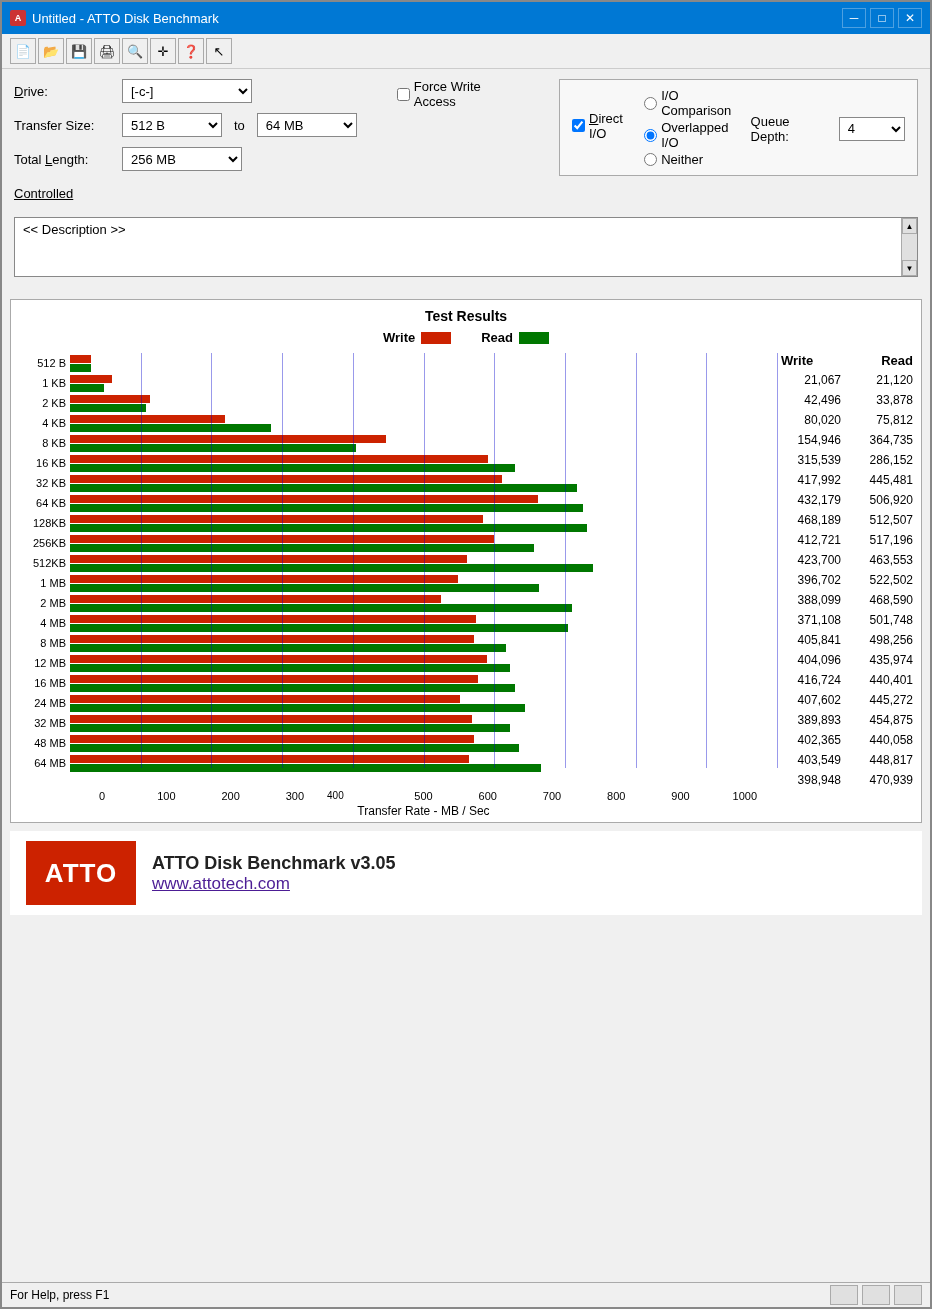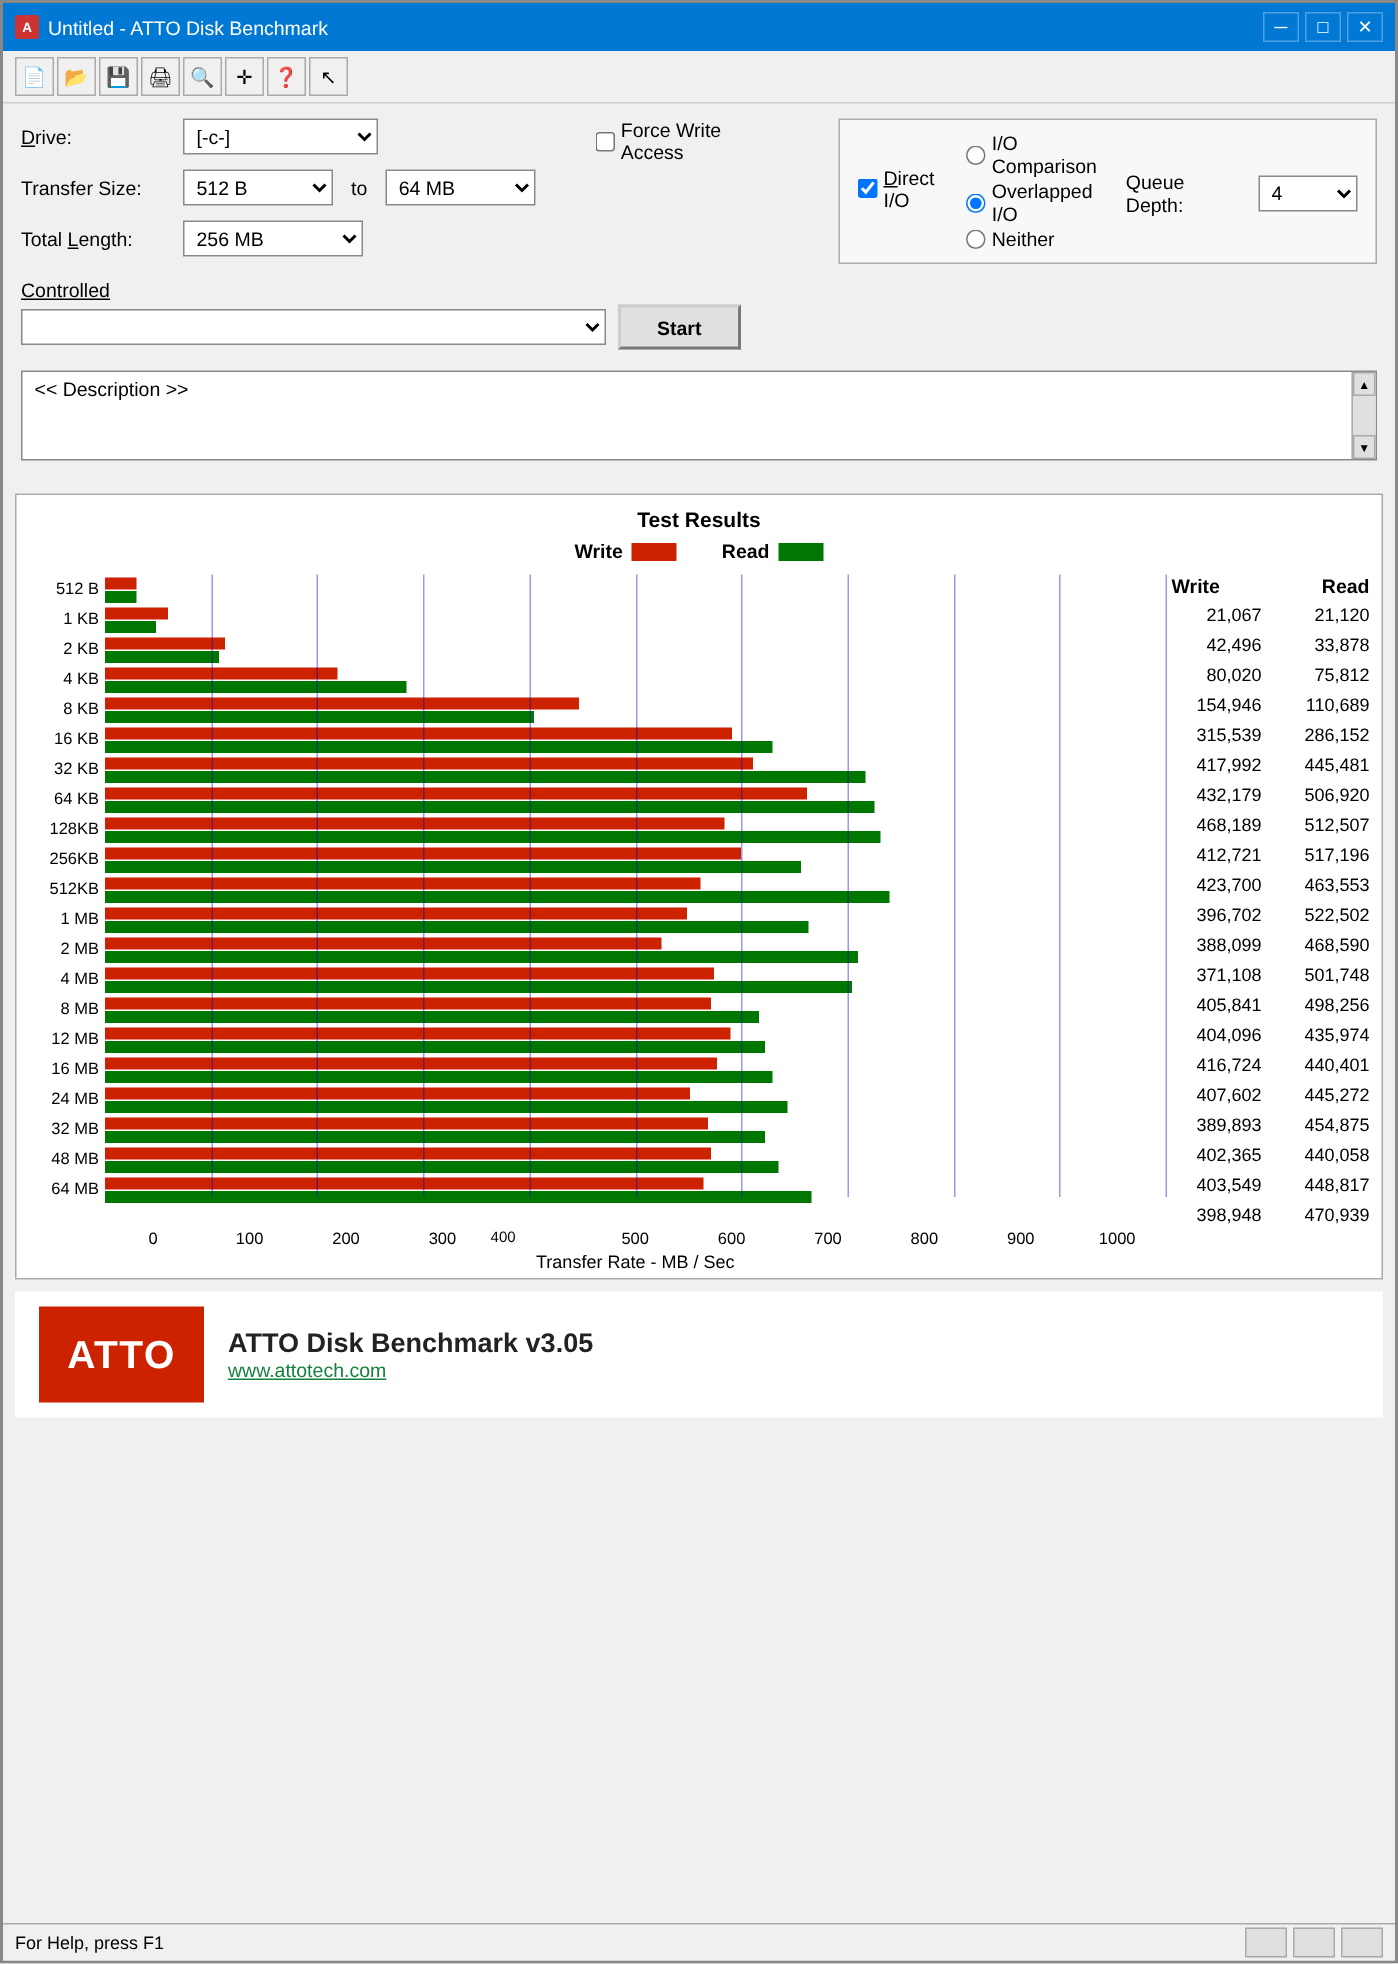--- a/index.html
+++ b/index.html
@@ -426,26 +426,20 @@
             <option>4</option>
           </select>
         </div>
       </div>
     </div>
 
     <div class="controlled-section">
       <div class="controlled-label">
         <span>Controlled</span>
       </div>
-      <div class="controlled-row">
-        <select class="controlled-dropdown">
-          <option value=""></option>
-        </select>
-        <button class="start-btn">Start</button>
-      </div>
     </div>
 
     <div class="description-box">
       <span>&lt;&lt; Description &gt;&gt;</span>
       <div class="description-scrollbar">
         <div class="scroll-arrow">▲</div>
         <div class="scroll-track"></div>
         <div class="scroll-arrow">▼</div>
       </div>
     </div>
@@ -605,21 +599,21 @@
             <div class="data-row">
               <span class="data-write">42,496</span>
               <span class="data-read">33,878</span>
             </div>
             <div class="data-row">
               <span class="data-write">80,020</span>
               <span class="data-read">75,812</span>
             </div>
             <div class="data-row">
               <span class="data-write">154,946</span>
-              <span class="data-read">110,689</span>
+              <span class="data-read">364,735</span>
             </div>
             <div class="data-row">
               <span class="data-write">315,539</span>
               <span class="data-read">286,152</span>
             </div>
             <div class="data-row">
               <span class="data-write">417,992</span>
               <span class="data-read">445,481</span>
             </div>
             <div class="data-row">
@@ -701,21 +695,21 @@
       </div>
     <div class="x-axis-label" style="margin-right:140px; text-align:center;">Transfer Rate - MB / Sec</div>
   </div>
 
   <div style="display:flex; align-items:center; padding:10px 16px; gap:16px; background:white; margin: 4px 8px;">
     <div style="background:#cc2200; color:white; font-size:26px; font-weight:900; letter-spacing:1px; width:110px; height:64px; display:flex; align-items:center; justify-content:center;">
       <span>ATTO</span>
     </div>
     <div>
       <div style="font-size:18px; font-weight:bold; color:#222;">ATTO Disk Benchmark v3.05</div>
-      <div style="color:#15803d; font-size:13px; text-decoration:underline; cursor:pointer;">www.attotech.com</div>
+      <div style="color:#4c1d95; font-size:17px; text-decoration:underline; cursor:pointer;">www.attotech.com</div>
     </div>
   </div>
 
   <div class="status-bar">
     <span>For Help, press F1</span>
     <div class="status-right">
       <button class="status-btn"></button>
       <button class="status-btn"></button>
       <button class="status-btn"></button>
     </div>

